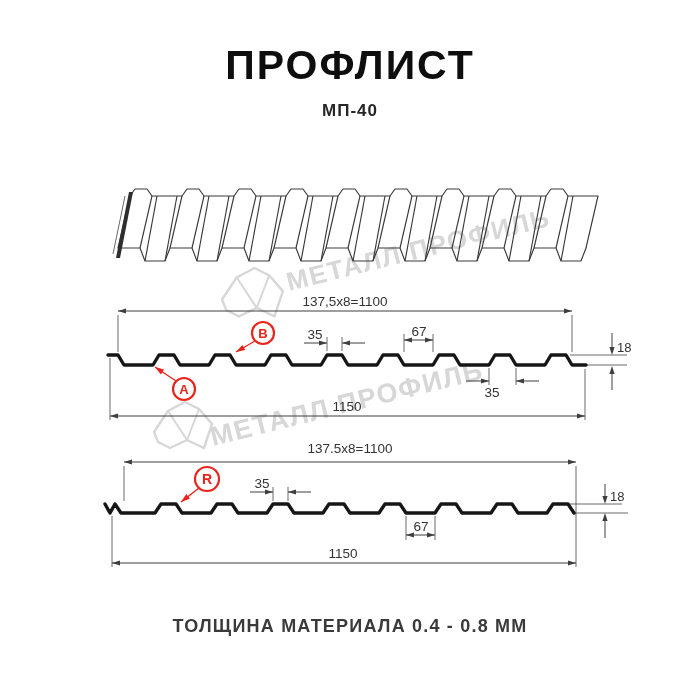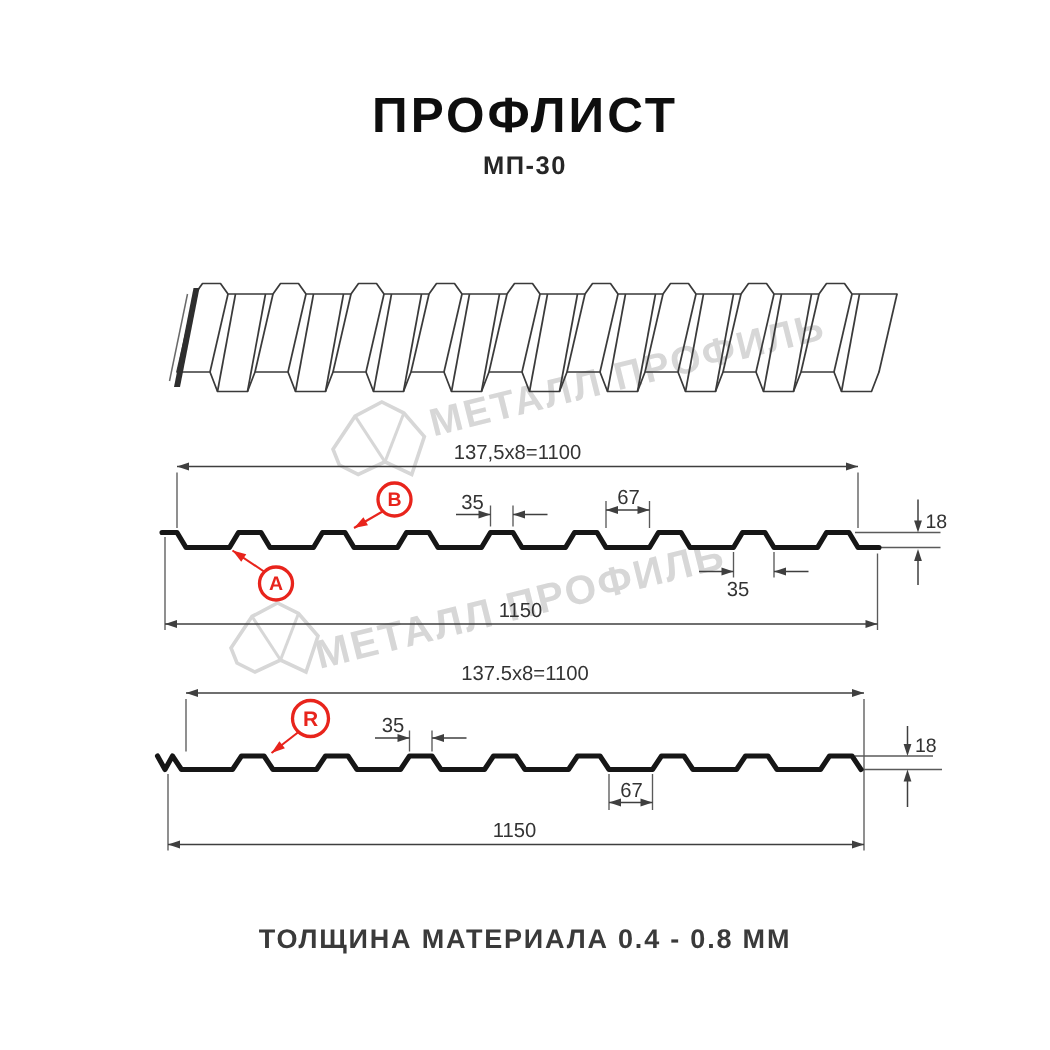--- a/index.html
+++ b/index.html
@@ -1,32 +1,32 @@
 <!DOCTYPE html>
 <html><head>
 <meta charset="utf-8">
 <style>
   html,body{margin:0;padding:0;background:#ffffff;}
   .page{position:relative;width:700px;height:700px;background:#ffffff;overflow:hidden;
         font-family:"Liberation Sans",sans-serif;}
-  .title{position:absolute;top:58px;left:0;width:100%;text-align:center;
-         font-size:33px;font-weight:bold;letter-spacing:2px;color:#0e0e0e;}
+  .title{position:absolute;top:42px;left:0;width:100%;text-align:center;
+         font-size:41px;font-weight:bold;letter-spacing:2px;color:#0e0e0e;}
   .subtitle{position:absolute;top:101px;left:0;width:100%;text-align:center;
          font-size:17px;font-weight:bold;letter-spacing:1px;color:#262626;}
   .footer{position:absolute;top:616px;left:0;width:100%;text-align:center;
          font-size:18px;font-weight:700;letter-spacing:1.2px;color:#3a3a3a;}
   svg#drawing{position:absolute;left:0;top:0;}
   svg text{font-family:"Liberation Sans",sans-serif;}
 </style>
 </head>
 <body>
 
 <div class="page">
   <div class="title">ПРОФЛИСТ</div>
-  <div class="subtitle">МП-30</div>
+  <div class="subtitle">МП-40</div>
   <svg id="drawing" width="700" height="700" viewBox="0 0 700 700">
       <g>
         <polygon points="222,299.5 236.7,277.45 254.55,268 269.25,275.35 282.9,291.1 274.5,316.3 256.65,307.9 238.8,316.3 226.2,310" fill="none" stroke="#d7d7d7" stroke-width="2.4"></polygon>
         <line x1="236.7" y1="277.45" x2="256.65" y2="307.9" stroke="#d7d7d7" stroke-width="2"></line>
         <line x1="269.25" y1="275.35" x2="256.65" y2="307.9" stroke="#d7d7d7" stroke-width="2"></line>
         <text x="0" y="0" font-size="26" fill="#d7d7d7" text-anchor="start" font-weight="bold" letter-spacing="1.5" transform="translate(289,291) rotate(-14)">МЕТАЛЛ ПРОФИЛЬ</text>
       </g>
       <g>
         <polygon points="154,432 168,411 185,402 199,409 212,424 204,448 187,440 170,448 158,442" fill="none" stroke="#d7d7d7" stroke-width="2.4"></polygon>
         <line x1="168" y1="411" x2="187" y2="440" stroke="#d7d7d7" stroke-width="2"></line>

